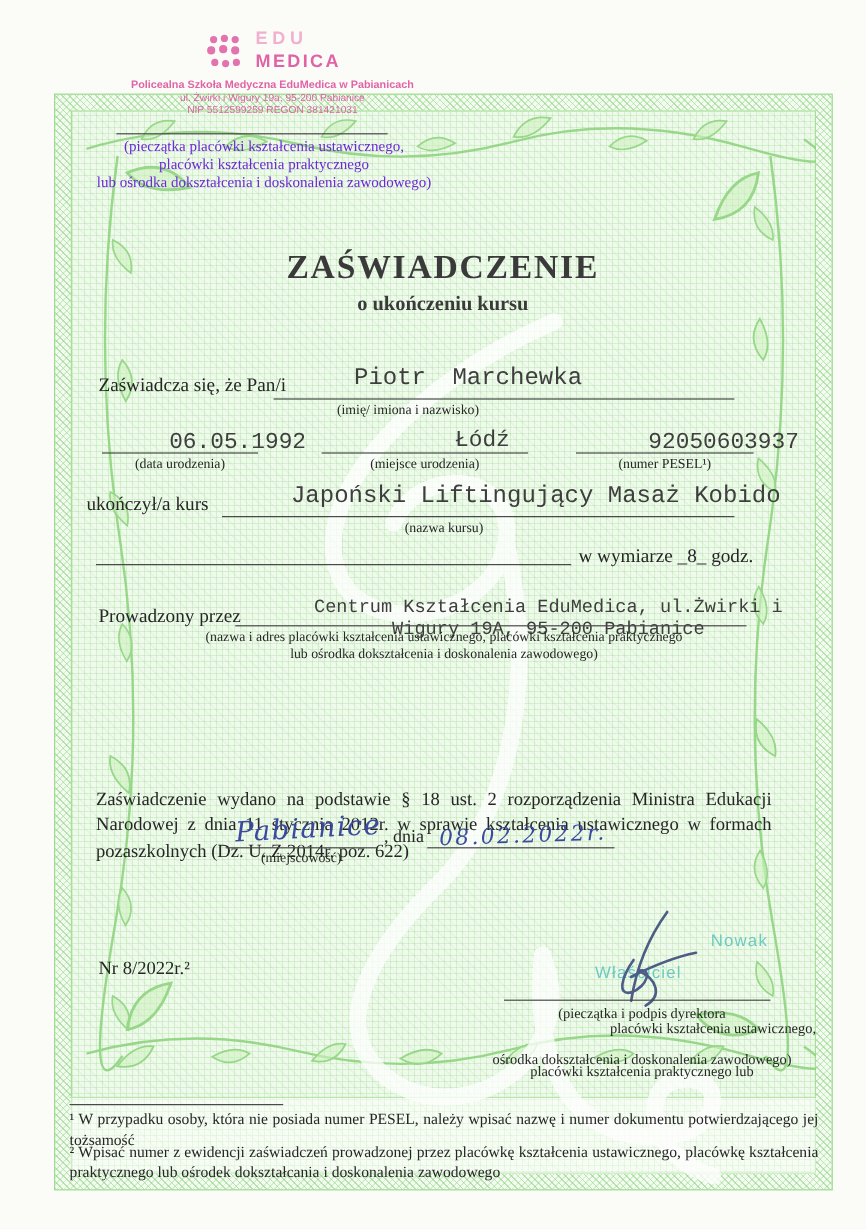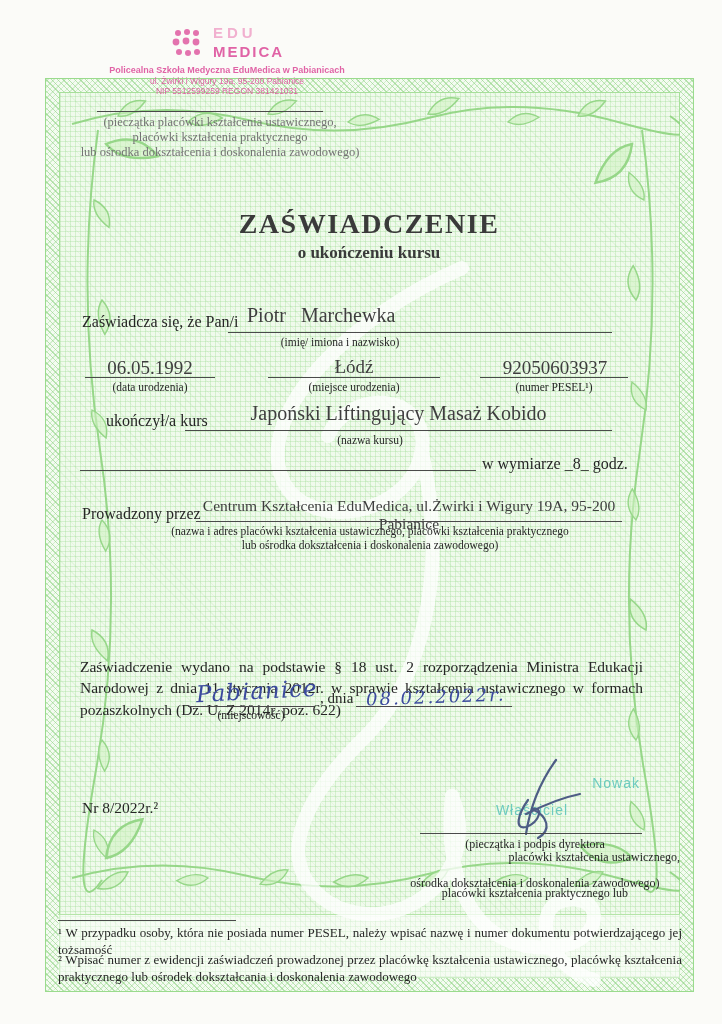--- a/index.html
+++ b/index.html
@@ -48,34 +48,34 @@
   }
   .logo-row{display:flex;justify-content:center;align-items:center;gap:7px;}
   .logo-text{text-align:left;}
   .logo-edu{display:block;font-weight:bold;font-size:15px;letter-spacing:4px;color:#f0a6ca;}
   .logo-medica{display:block;font-weight:bold;font-size:15px;letter-spacing:2px;color:#dd4f9b;}
   .stamp-l1{font-size:9px;font-weight:bold;margin-top:3px;text-align:center;}
   .stamp-l2,.stamp-l3{font-size:8.5px;}
 
   
   .rule{position:absolute;background:#4a4a4a;height:1px;}
-  .cap{font-size:12.5px;color:#737373;text-align:center;line-height:1.2;}
+  .cap{font-size:12.5px;color:#6d28d9;text-align:center;line-height:1.2;}
   .capsm{font-size:11.5px;color:#262626;text-align:center;}
 
   .title{
     position:absolute;left:69px;top:208px;width:600px;text-align:center;
     font-size:28px;font-weight:bold;letter-spacing:1.5px;color:#3a3a3a;
   }
   .subtitle{
     position:absolute;left:69px;top:243px;width:600px;text-align:center;
     font-size:17px;font-weight:bold;color:#3a3a3a;
   }
 
   .lbl{font-size:16px;color:#262626;}
-  .val{font-family:Liberation Serif, serif;color:#3e3e3e;}
+  .val{font-family:Liberation Mono, monospace;color:#3e3e3e;padding-left:48px;}
 
   .legal{
     position:absolute;left:80px;top:656px;width:563px;
     font-size:15.5px;line-height:1.38;text-align:justify;color:#262626;
   }
   .fn{
     position:absolute;left:58px;width:624px;
     font-size:13px;line-height:1.3;text-align:justify;color:#262626;
   }
 
@@ -203,21 +203,21 @@
   <div class="abs capsm" style="left:75px;top:381px;width:150px;">(data urodzenia)</div>
 
   <div class="abs val" style="left:268px;top:356px;width:172px;text-align:center;font-size:19px;">Łódź</div>
   <div class="rule" style="left:268px;top:377px;width:172px;"></div>
   <div class="abs capsm" style="left:278px;top:381px;width:152px;">(miejsce urodzenia)</div>
 
   <div class="abs val" style="left:470px;top:357px;width:170px;text-align:center;font-size:19px;">92050603937</div>
   <div class="rule" style="left:480px;top:377px;width:148px;"></div>
   <div class="abs capsm" style="left:480px;top:381px;width:148px;">(numer PESEL¹)</div>
 
-  <div class="abs lbl" style="left:90px;top:412px;padding-left:16px;">ukończył/a kurs</div>
+  <div class="abs lbl" style="left:72px;top:412px;">ukończył/a kurs</div>
   <div class="abs val" style="left:185px;top:402px;width:427px;text-align:center;font-size:20px;">Japoński Liftingujący Masaż Kobido</div>
   <div class="rule" style="left:185px;top:430px;width:427px;"></div>
   <div class="abs capsm" style="left:270px;top:434px;width:200px;">(nazwa kursu)</div>
 
   <div class="rule" style="left:80px;top:470px;width:396px;"></div>
   <div class="abs lbl" style="left:482px;top:455px;">w wymiarze _8_ godz.</div>
 
   <div class="abs lbl" style="left:82px;top:505px;">Prowadzony przez</div>
   <div class="abs val" style="left:196px;top:497px;width:426px;text-align:center;font-size:15.5px;">Centrum Kształcenia EduMedica, ul.Żwirki i Wigury 19A, 95-200 Pabianice</div>
   <div class="rule" style="left:196px;top:521px;width:426px;"></div>

